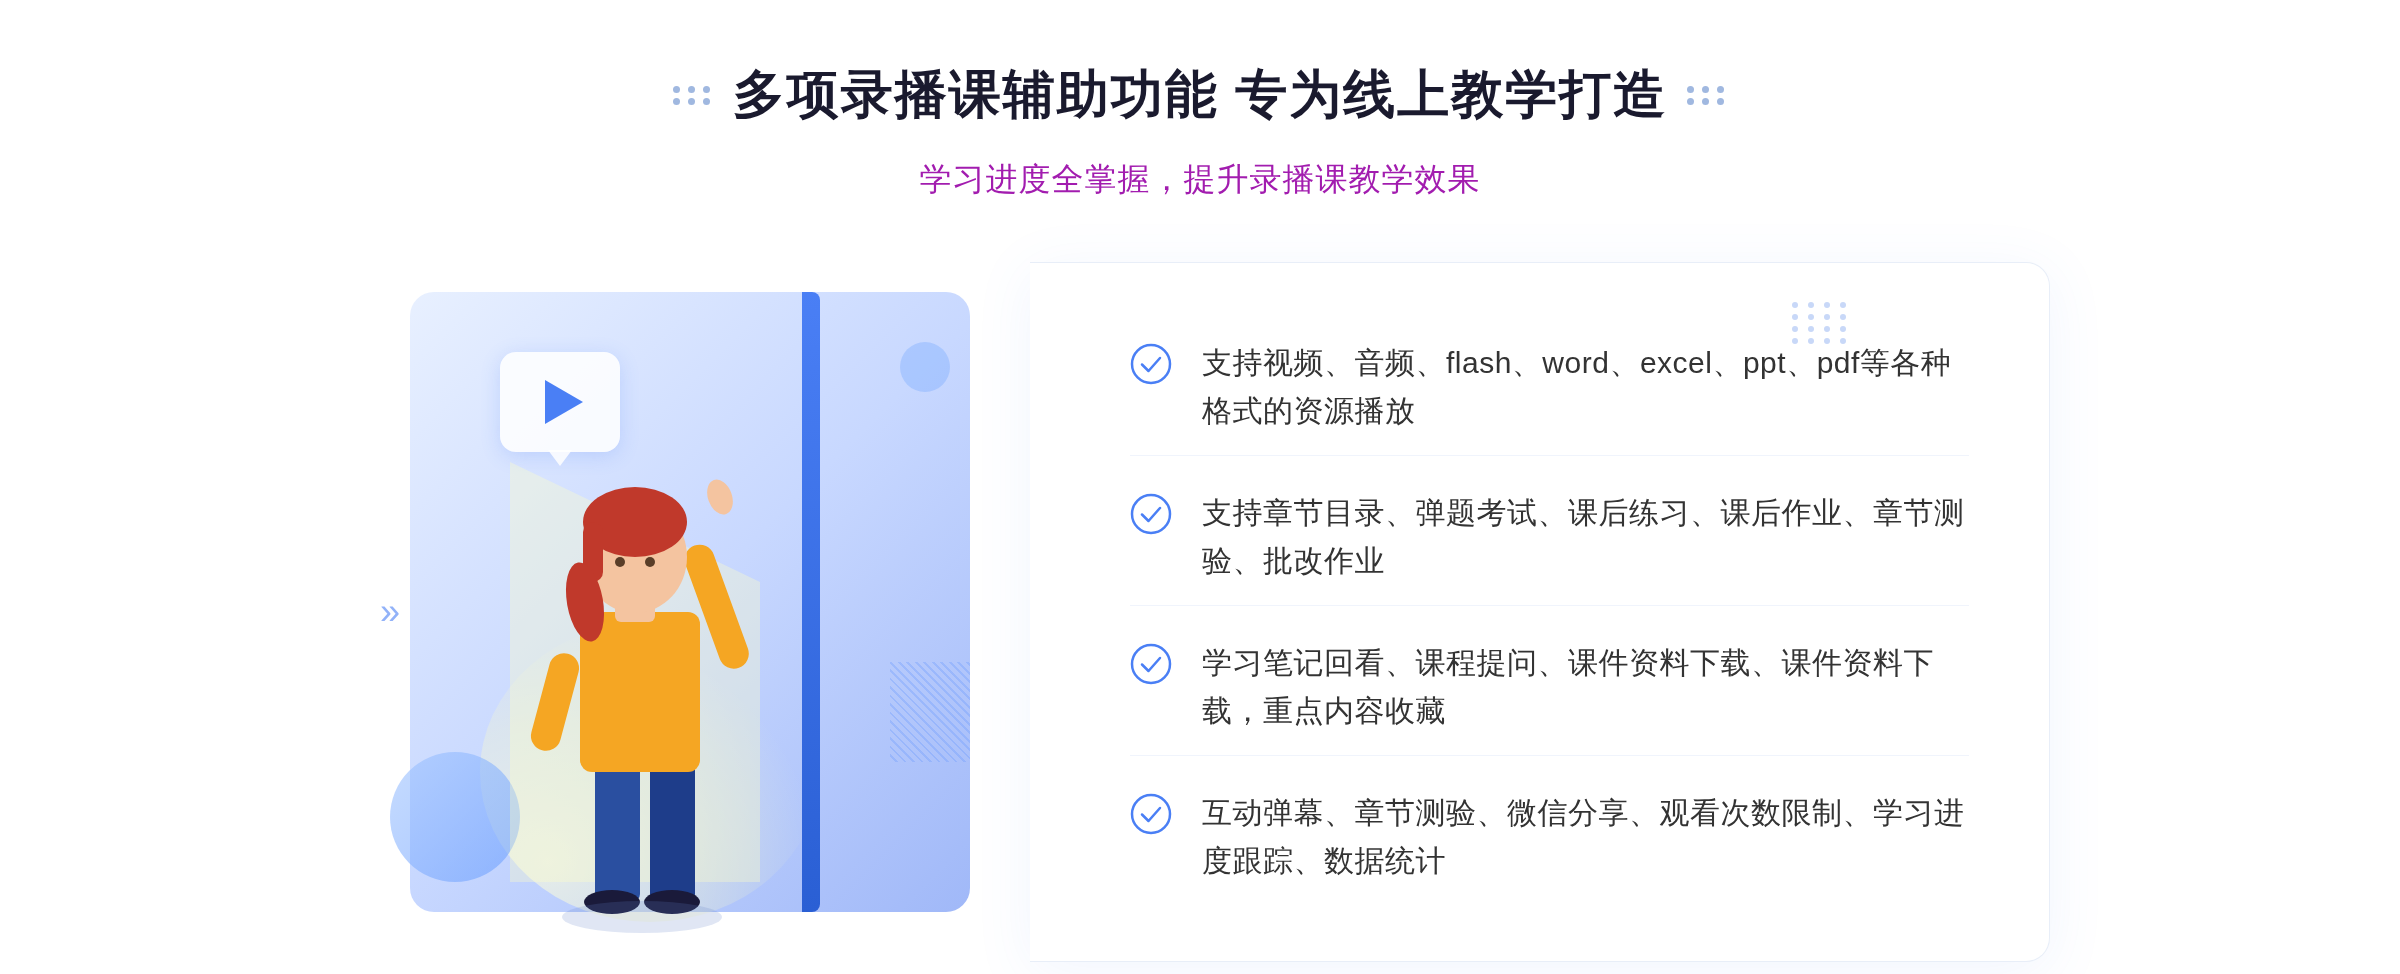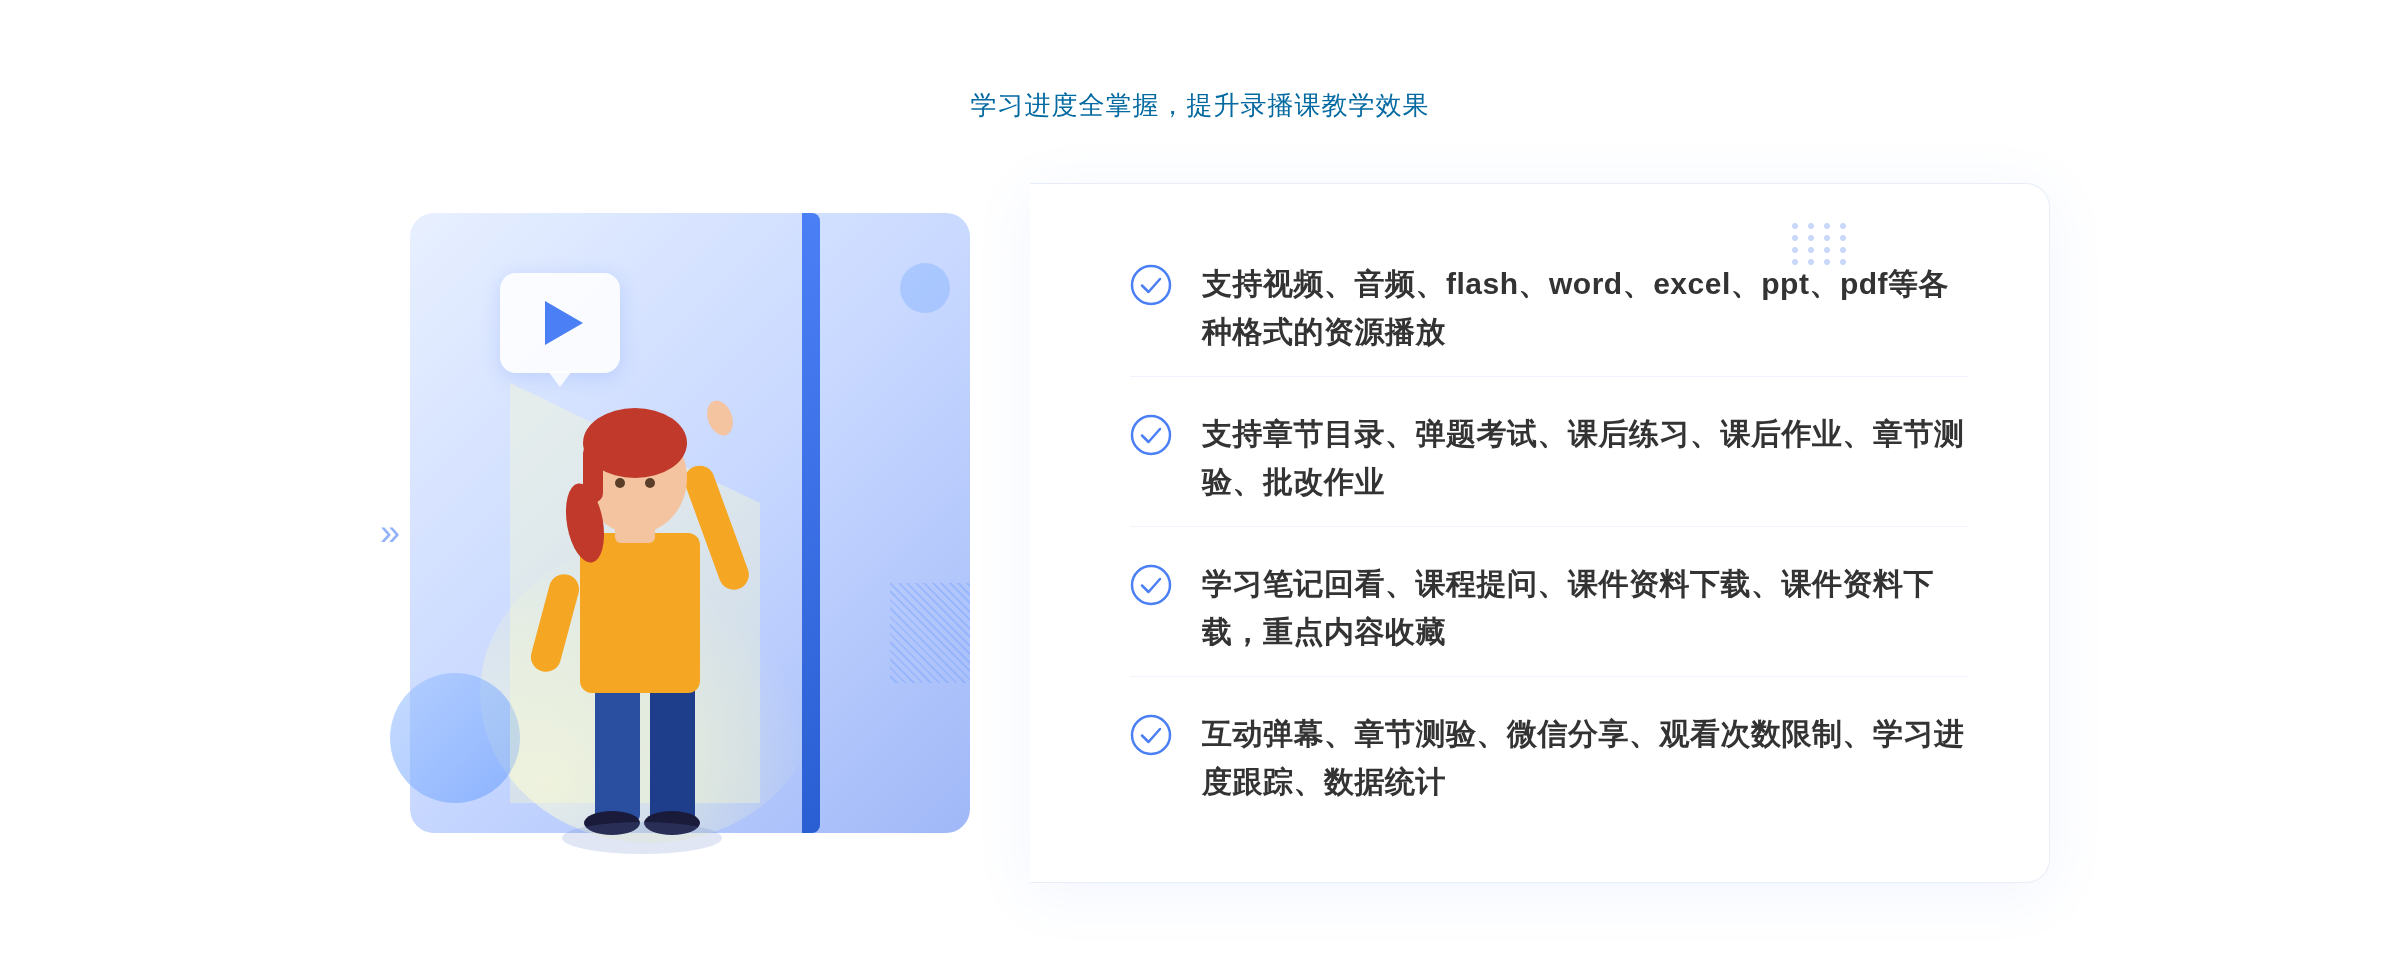--- a/index.html
+++ b/index.html
@@ -46,22 +46,22 @@
     }
 
     .main-title {
       font-size: 52px;
       font-weight: 700;
       color: #1a1a2e;
       letter-spacing: 2px;
     }
 
     .sub-title {
-      font-size: 26px;
-      color: #0369a1;
+      font-size: 32px;
+      color: #a21caf;
       letter-spacing: 1px;
       margin-top: 28px;
     }
 
     .content-area {
       display: flex;
       align-items: stretch;
       width: 1700px;
       gap: 0;
       position: relative;
@@ -221,21 +221,20 @@
       border: 1px solid #e8eef8;
       border-left: none;
       min-height: 680px;
     }
 
     .feature-item {
       display: flex;
       align-items: flex-start;
       gap: 30px;
       padding: 20px 0;
-      font-weight: bold;
     }
 
     .feature-item:not(:last-child) {
       border-bottom: 1px solid #f0f4fc;
     }
 
     .check-icon {
       width: 42px;
       height: 42px;
       flex-shrink: 0;
@@ -319,20 +318,42 @@
       background: #a0b8e0;
       display: block;
     }
   </style>
 </head>
 <body>
 
 <div class="page-wrapper">
 
   <div class="header-section">
+    <div class="header-title-row">
+
+      <div class="dot-grid-header-l">
+        <span></span>
+          <span></span>
+          <span></span>
+        <span></span>
+          <span></span>
+          <span></span>
+      </div>
+
+      <h1 class="main-title">多项录播课辅助功能 专为线上教学打造</h1>
+
+      <div class="dot-grid-header-l">
+        <span></span>
+          <span></span>
+          <span></span>
+        <span></span>
+          <span></span>
+          <span></span>
+      </div>
+    </div>
     <p class="sub-title">学习进度全掌握，提升录播课教学效果</p>
   </div>
 
   <div class="content-area">
 
     <div class="arrow-left">
       <span>»</span>
     </div>
 
     <div class="dot-grid-bl">

